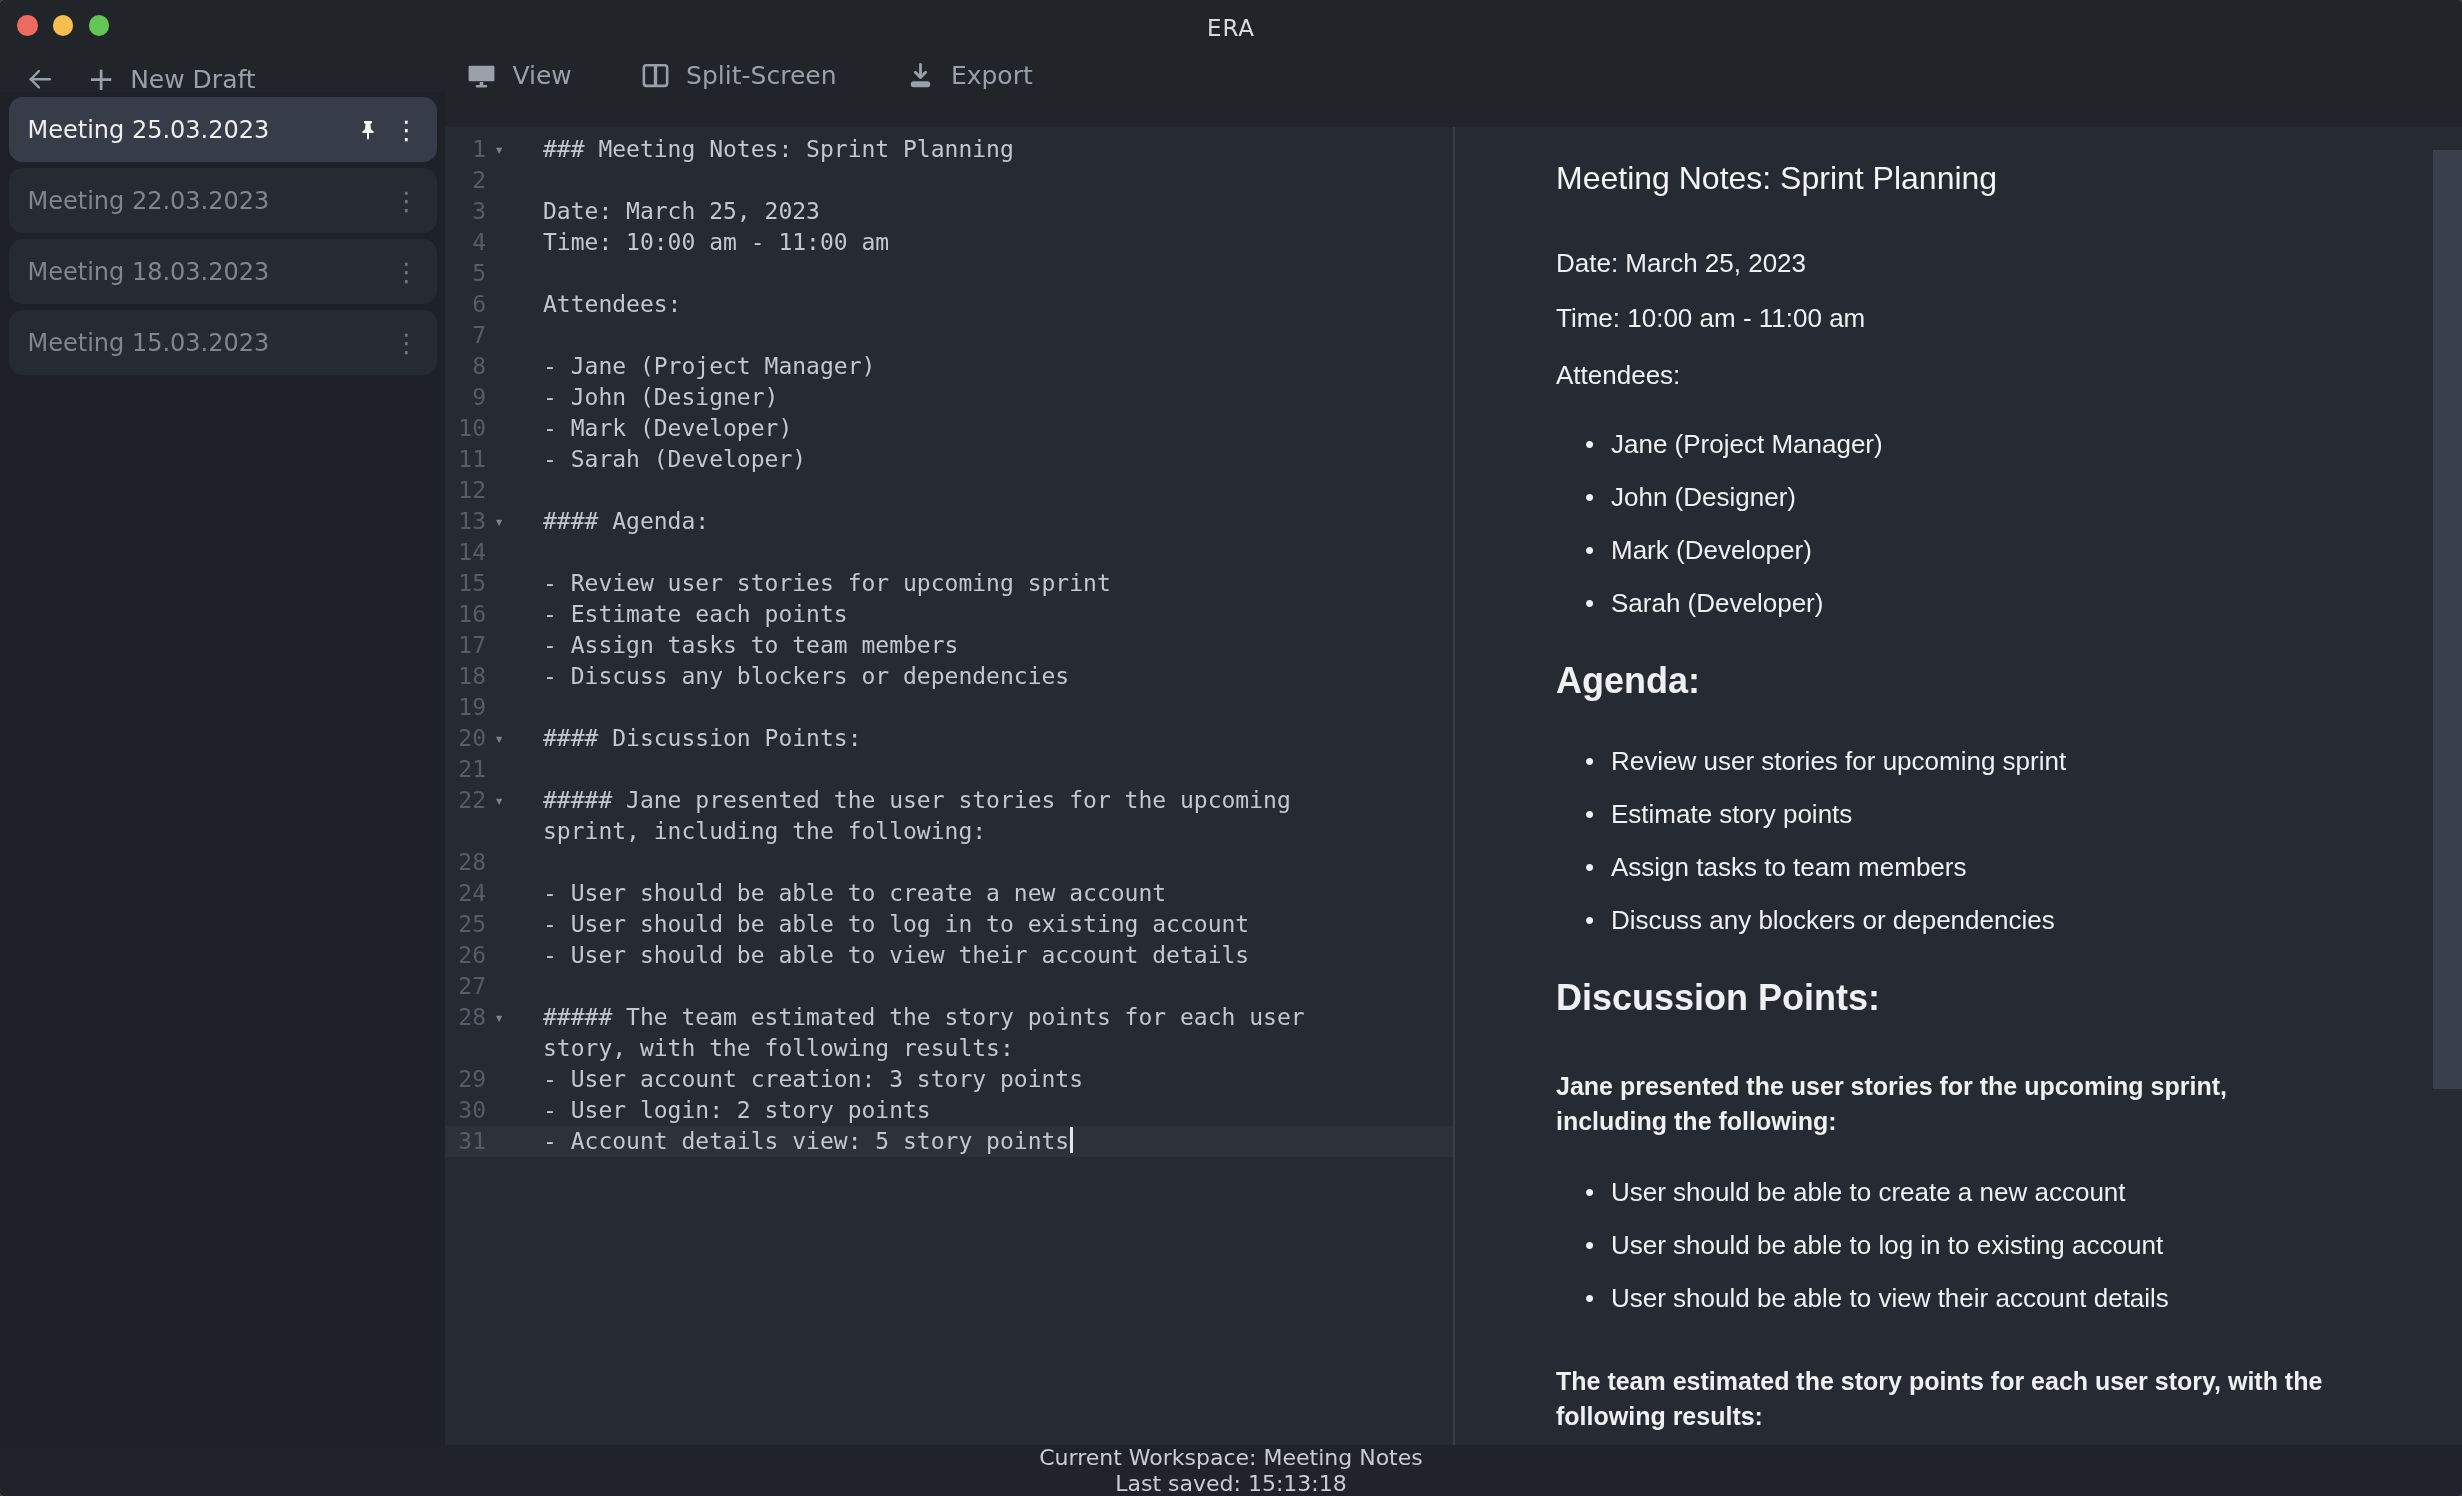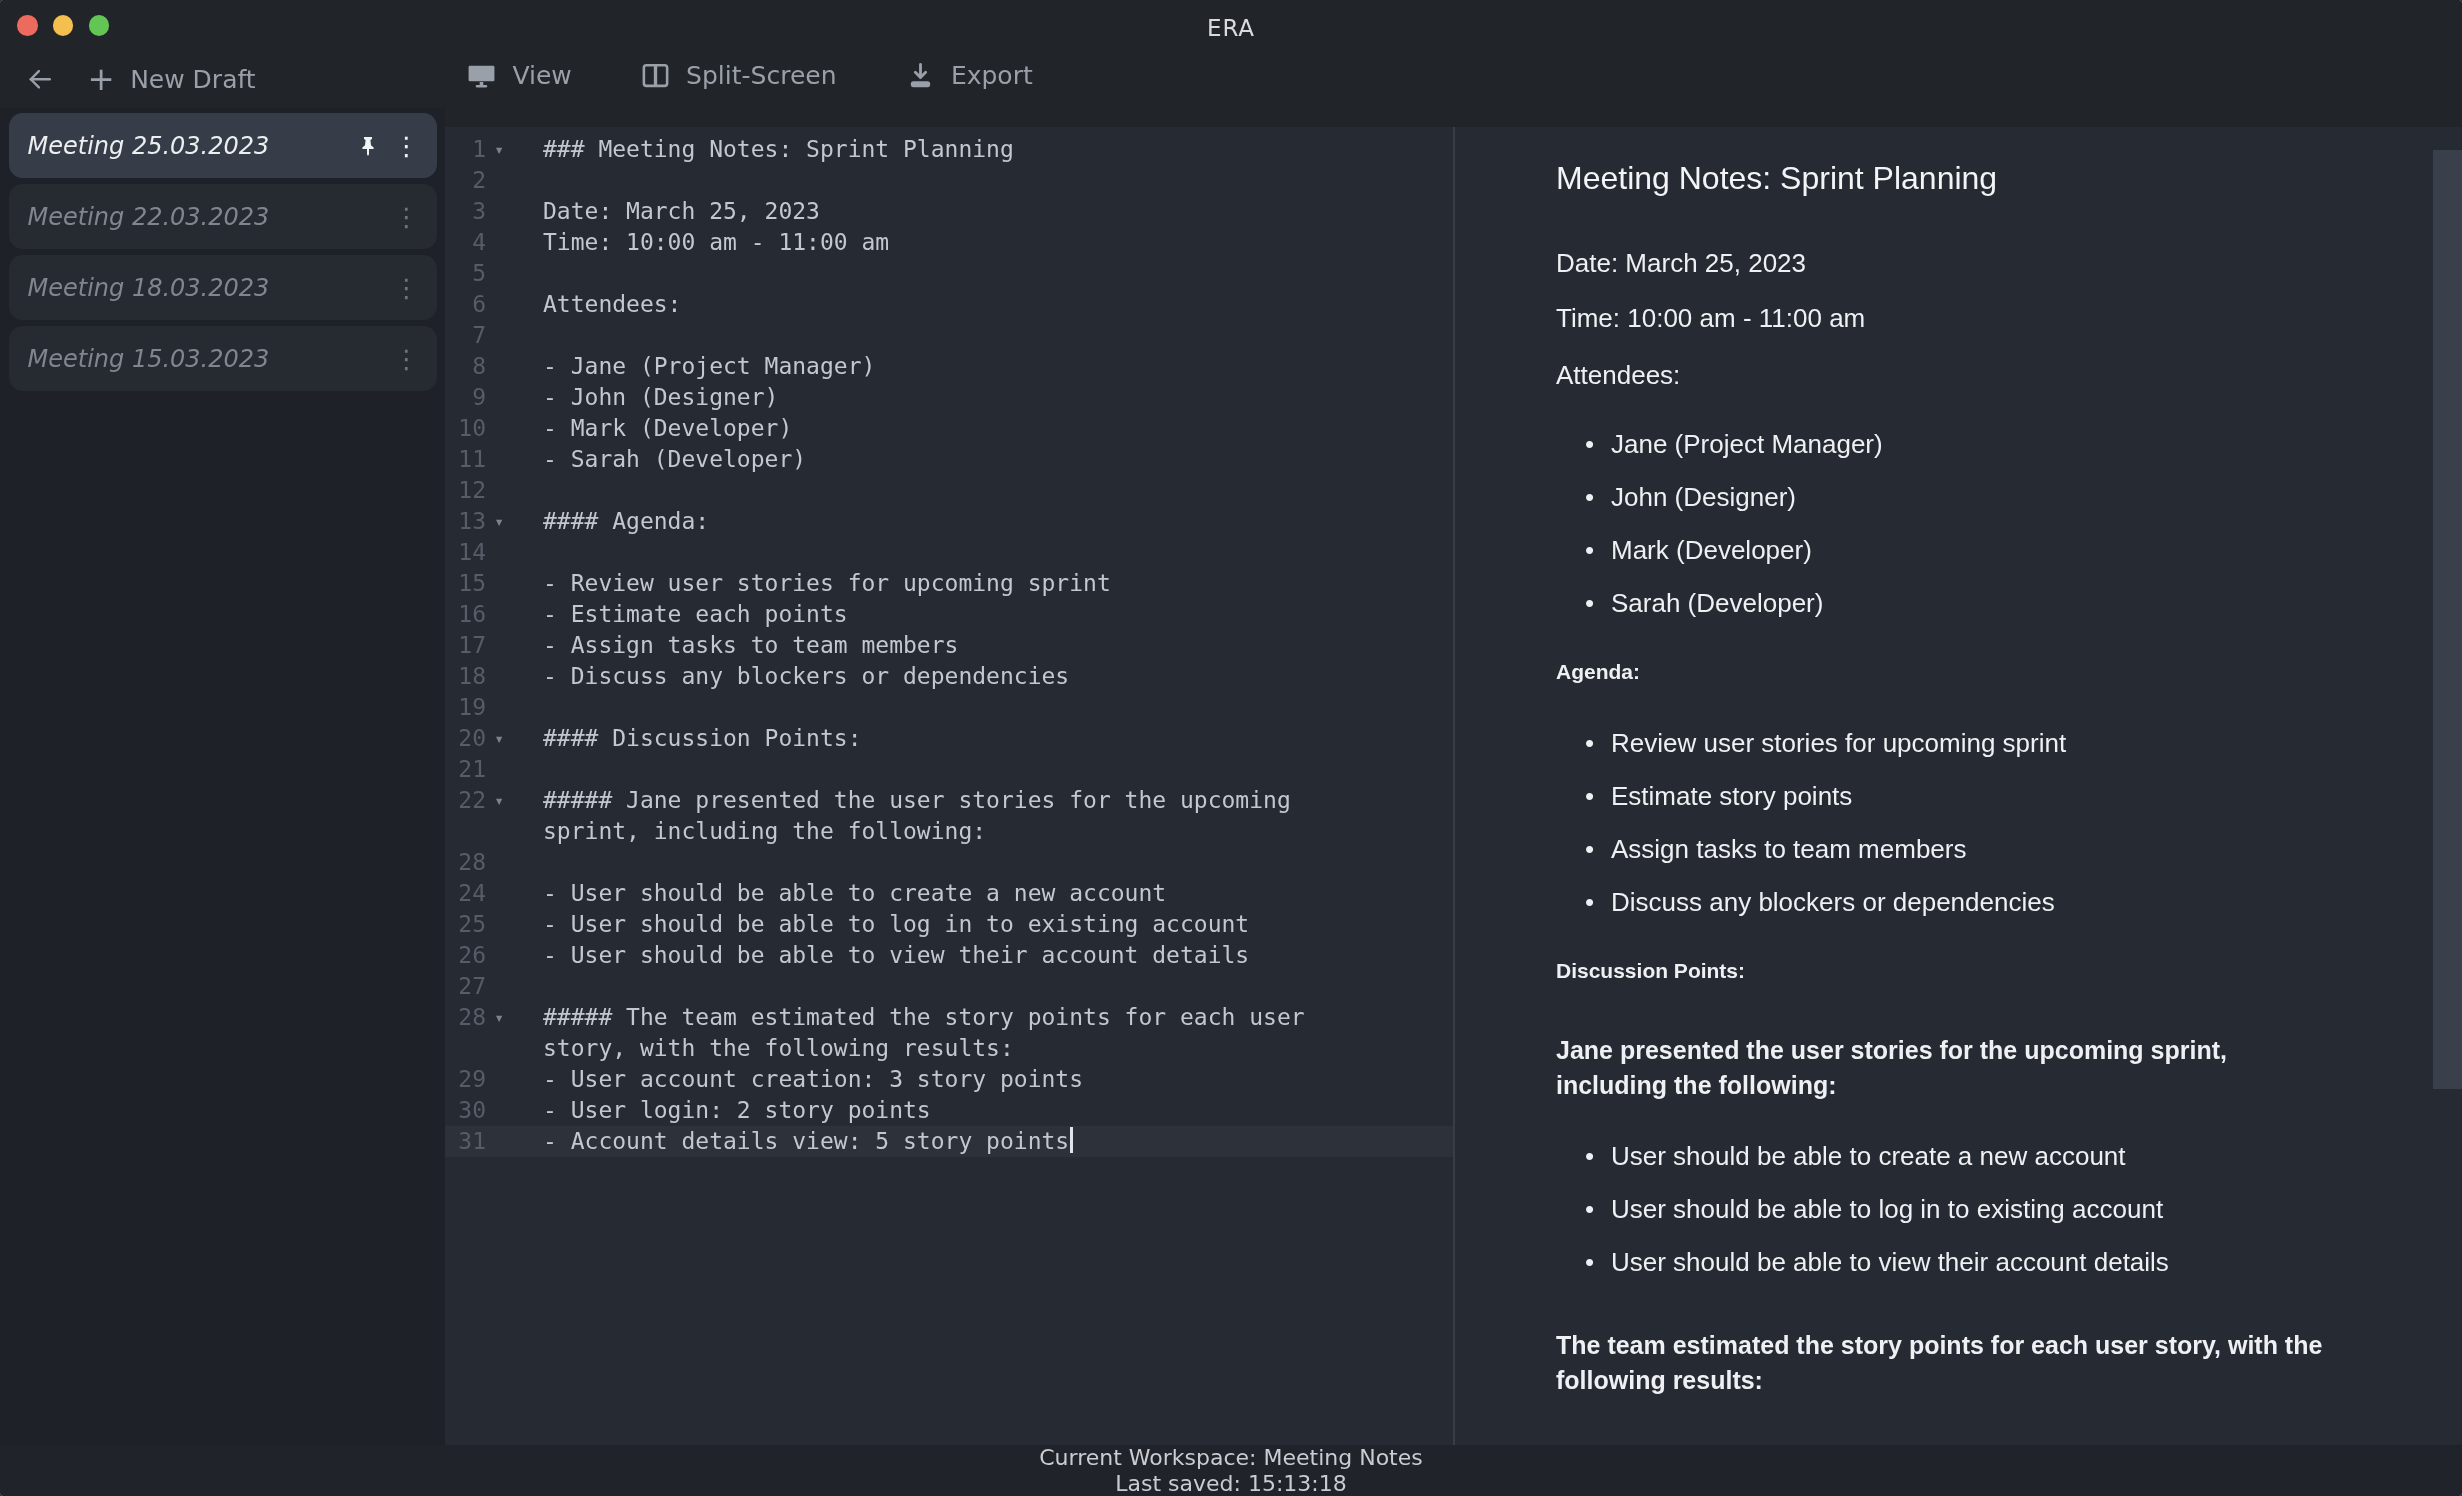--- a/index.html
+++ b/index.html
@@ -25,22 +25,22 @@
   .tool-btn {
     display:flex; align-items:center; gap:15.4px;
     color:#9aa0a9; font-size:25px; cursor:default;
   }
   .tool-btn svg { display:block; }
   .toolbar { position:absolute; left:466px; top:60px; display:flex; align-items:center; gap:68px; }
   .plus-glyph { font-size:32.5px; line-height:1; color:#9aa0a9; font-weight:400; }
 
   
   .sidebar {
-    position:absolute; left:0; top:108px; bottom:51px; width:445px;
-    background:#1e2127; padding:5.1px 8.5px 0 8.5px;font-style:italic;
+    position:absolute; left:0; top:92px; bottom:51px; width:445px;
+    background:#1e2127; padding:5.1px 8.5px 0 8.5px;
   }
   .sb-item {
     position:relative; height:65px; border-radius:13.7px; background:#262b32;
     margin-bottom:6px; display:flex; align-items:center;
     padding:0 17px 0 19px; color:#80868f; font-size:24px;
   }
   .sb-item.active { background:#373d48; color:#eceef0; }
   .sb-label { flex:1 1 auto; white-space:nowrap; overflow:hidden; }
   .sb-actions { display:flex; align-items:center; gap:13.7px; }
   .kebab { font-size:26px; line-height:1; color:#6e747e; letter-spacing:0; }
@@ -72,21 +72,21 @@
 
   
   .preview {
     position:absolute; left:1455px; right:0; top:127px; bottom:51px;
     background:#262a32; padding:12px 120px 0 101px; overflow:hidden;
     font-family:"Liberation Sans", sans-serif; color:#eef0f3;
   }
   .pv-h3 { font-size:32px; font-weight:normal; margin:20.5px 0 51px 0; color:#f3f4f6; }
   .pv-p  { font-size:26px; margin:0 0 24px 0; }
   .pv-p.gap-top { margin-top:26px; }
-  .pv-h4 { font-size:21px; font-weight:bold; margin:41px 0 44px 0; }
+  .pv-h4 { font-size:36px; font-weight:bold; margin:41px 0 44px 0; }
   .pv-h5 { font-size:25px; font-weight:bold; margin:50px 0 26px 0; line-height:1.4; max-width:787px; }
   .pv-ul { list-style:none; margin:38px 0 26px 0; }
   .pv-ul li {
     position:relative; font-size:26px; margin-bottom:22px; padding-left:55px; max-width:769px;
   }
   .pv-ul li::before {
     content:"•"; position:absolute; left:29px; top:0px; font-size:26px; color:#eef0f3;
   }
 
   

